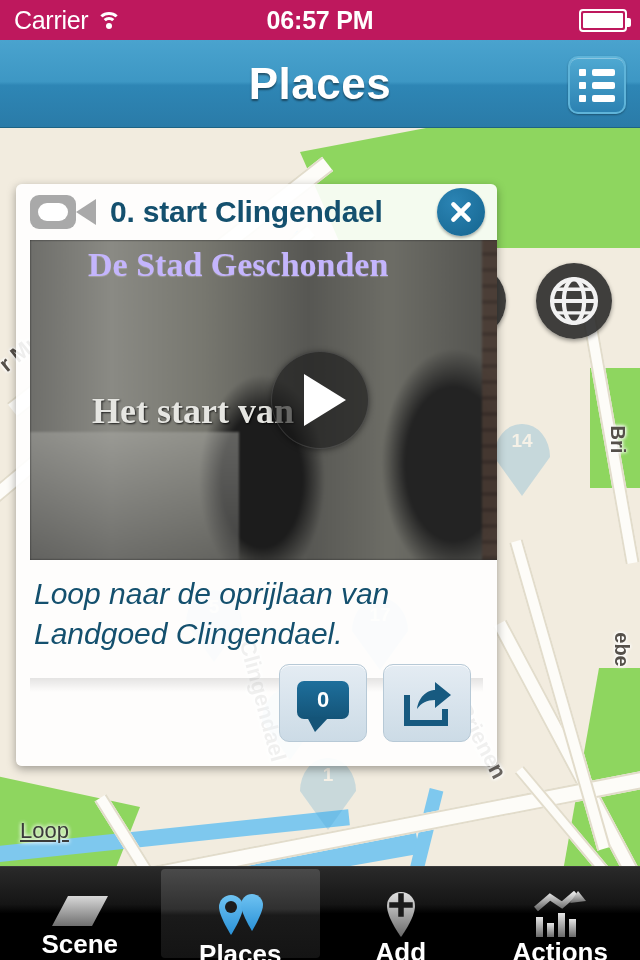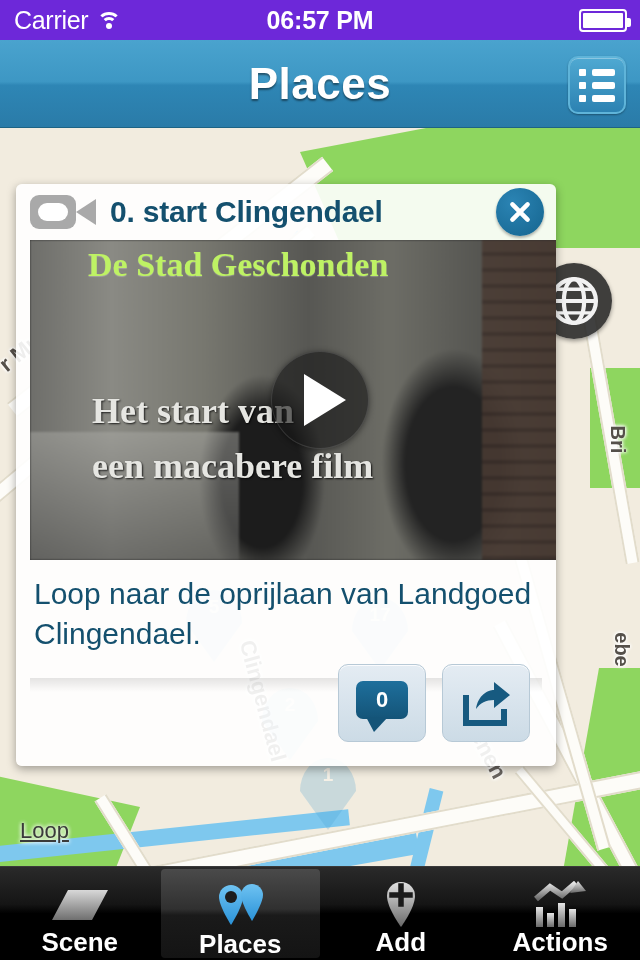--- a/index.html
+++ b/index.html
@@ -2,21 +2,21 @@
 <html><head>
 <meta charset="utf-8">
 <style>
   * { margin:0; padding:0; box-sizing:border-box; }
   html,body { width:640px; height:960px; overflow:hidden; background:#000; }
   body { font-family:"Liberation Sans", sans-serif; -webkit-font-smoothing:antialiased; }
 
   
   .status-bar {
     position:absolute; top:0; left:0; width:640px; height:40px;
-    background:#6d28d9; color:#fff; display:flex; align-items:center;
+    background:#be185d; color:#fff; display:flex; align-items:center;
   }
   .sb-left { position:absolute; left:14px; display:flex; align-items:center; gap:8px; }
   .sb-carrier { font-size:25px; letter-spacing:-0.3px; }
   .sb-wifi { width:26px; height:20px; position:relative; }
   .sb-wifi i { position:absolute; border:3px solid #fff; border-bottom:none;
     border-left-color:transparent; border-right-color:transparent;
     border-radius:50% 50% 0 0 / 100% 100% 0 0; left:50%; transform:translateX(-50%); }
   .sb-wifi i:nth-child(1){ width:24px; height:11px; top:2px; }
   .sb-wifi i:nth-child(2){ width:15px; height:7px; top:7px; }
   .sb-wifi i:nth-child(3){ width:6px; height:6px; top:13px; background:#fff; border-radius:50%; border:none; }
@@ -99,21 +99,21 @@
     position:absolute; width:56px; height:72px;
     background:#4a9fd0;
     border-radius:28px 28px 28px 28px / 34px 34px 40px 40px;
     clip-path:polygon(50% 100%, 100% 46%, 100% 0, 0 0, 0 46%);
     display:flex; flex-direction:column; align-items:center; padding-top:5px;
   }
   .pin span { color:#fff; font-size:19px; font-weight:bold; line-height:1; margin-top:2px; }
 
   
   .popup {
-    position:absolute; left:16px; top:184px; width:540px; height:582px;
+    position:absolute; left:16px; top:184px; width:481px; height:582px;
     background:rgba(255,255,255,0.90);
     border-radius:6px;
     box-shadow:0 3px 10px rgba(0,0,0,0.35);
     overflow:hidden;
   }
   .popup-header { position:relative; height:56px; display:flex; align-items:center; padding:0 0 0 14px; }
   .pop-cam-icon { width:66px; height:34px; position:relative; flex:none; }
   .pop-cam-icon .body { position:absolute; left:0; top:0; width:46px; height:34px; background:#a9a9a9; border-radius:9px; }
   .pop-cam-icon .body::after { content:""; position:absolute; left:8px; top:8px; width:30px; height:18px; background:#fff; border-radius:9px; }
   .pop-cam-icon .lens { position:absolute; right:0; top:4px; width:0; height:0;
@@ -140,37 +140,38 @@
     content:""; position:absolute; left:78%; top:0; width:22%; height:100%;
     background:repeating-linear-gradient(to bottom,#4a3b33 0 12px,#3c2f29 12px 16px);
     opacity:.85;
   }
   .video-still::after {
     content:""; position:absolute; left:0; top:60%; width:36%; height:40%;
     background:linear-gradient(to bottom,rgba(170,170,165,.5),rgba(90,90,88,.6));
   }
   .vt { position:absolute; color:#d8d8d4; font-family:"Liberation Serif", serif; font-weight:bold;
         text-shadow:1px 1px 2px rgba(0,0,0,.8); white-space:nowrap; filter:blur(0.6px); }
-  .vt-title { left:58px; top:6px; font-size:34px; color:#bef264; text-shadow:0 1px 1px rgba(255,255,255,.25); }
+  .vt-title { left:58px; top:6px; font-size:34px; color:#c4b5fd; text-shadow:0 1px 1px rgba(255,255,255,.25); }
   .vt-l1 { left:62px; top:150px; font-size:36px; color:#e6e6e2; }
   .vt-l2 { left:62px; top:205px; font-size:36px; color:#e6e6e2; }
   .play-btn {
     position:absolute; left:50%; top:50%; transform:translate(-50%,-50%);
     width:98px; height:98px; border-radius:50%;
     background:rgba(22,22,22,0.62); box-shadow:0 1px 6px rgba(0,0,0,.45), inset 0 0 0 1px rgba(255,255,255,.12);
     display:flex; align-items:center; justify-content:center;
   }
   .play-btn i {
     display:block; width:0; height:0; margin-left:10px;
     border-top:26px solid transparent; border-bottom:26px solid transparent; border-left:42px solid #fff;
   }
 
   .pop-body {
     margin:0 14px; padding:14px 4px 8px 4px; color:#14506e; font-size:30px; line-height:1.32;
     min-height:118px;
+    font-style:italic;
   }
   .pop-divider { margin:0 14px; height:14px;
     background:linear-gradient(to bottom, rgba(0,0,0,0.10), rgba(0,0,0,0.0)); }
 
   .pop-actions { position:absolute; right:26px; bottom:24px; display:flex; gap:16px; }
   .act-btn {
     width:88px; height:78px; border-radius:10px;
     background:linear-gradient(to bottom,#e4ecf3,#ccdbe6);
     border:1px solid #b7c9d6; box-shadow:inset 0 1px 0 rgba(255,255,255,.8);
     display:flex; align-items:center; justify-content:center; position:relative;
@@ -188,21 +189,21 @@
   }
   .share-ico { width:52px; height:48px; }
 
   
   .tab-bar {
     position:absolute; left:0; bottom:0; width:640px; height:94px;
     background:linear-gradient(to bottom,#2a2a2a 0%,#151515 40%,#000 50%,#000 100%);
     border-top:1px solid #3a3a3a; display:flex;
   }
   .tab { flex:1; position:relative; display:flex; flex-direction:column;
-         align-items:center; justify-content:flex-start; padding-top:14px; }
+         align-items:center; justify-content:flex-start; padding-top:24px; }
   .tab.active { background:linear-gradient(to bottom,#4a4a4a 0%,#303030 45%,#1a1a1a 52%,#141414 100%);
                 border-radius:4px; margin:2px 1px; }
   .tab-ico { height:48px; display:flex; align-items:center; justify-content:center; }
   .tab-label { color:#fff; font-size:26px; font-weight:bold; margin-top:-2px; }
   .tab-ico svg { display:block; }
 </style>
 </head>
 <body>
 
 <div class="status-bar">
@@ -316,21 +317,20 @@
       <svg viewBox="0 0 24 24">
         <path d="M5 5 L19 19 M19 5 L5 19" stroke="#fff" stroke-width="4.2" stroke-linecap="round"></path>
       </svg>
     </div>
   </div>
 
   <div class="video-wrap">
     <div class="video-still"></div>
     <div class="vt vt-title">De Stad Geschonden</div>
     <div class="vt vt-l1">Het start van</div>
-    <div class="vt vt-l2">een macabere film</div>
     <div class="play-btn">
         <i></i>
       </div>
   </div>
 
   <div class="pop-body">Loop naar de oprijlaan van Landgoed Clingendael.</div>
   <div class="pop-divider"></div>
 
   <div class="pop-actions">
     <div class="act-btn">

